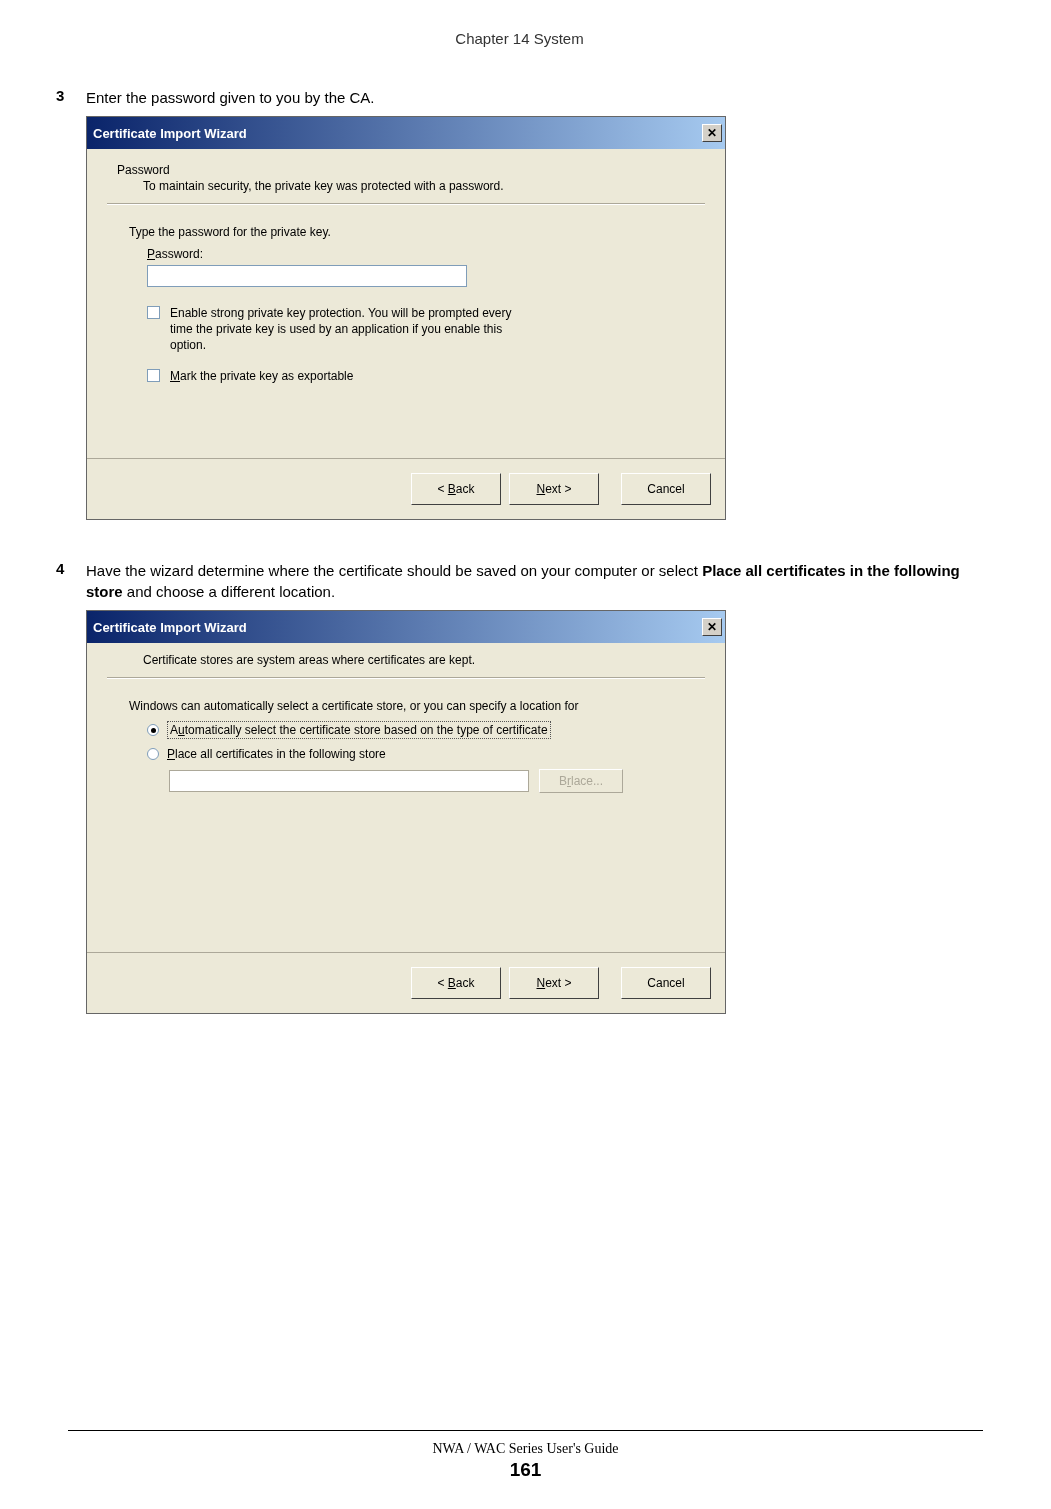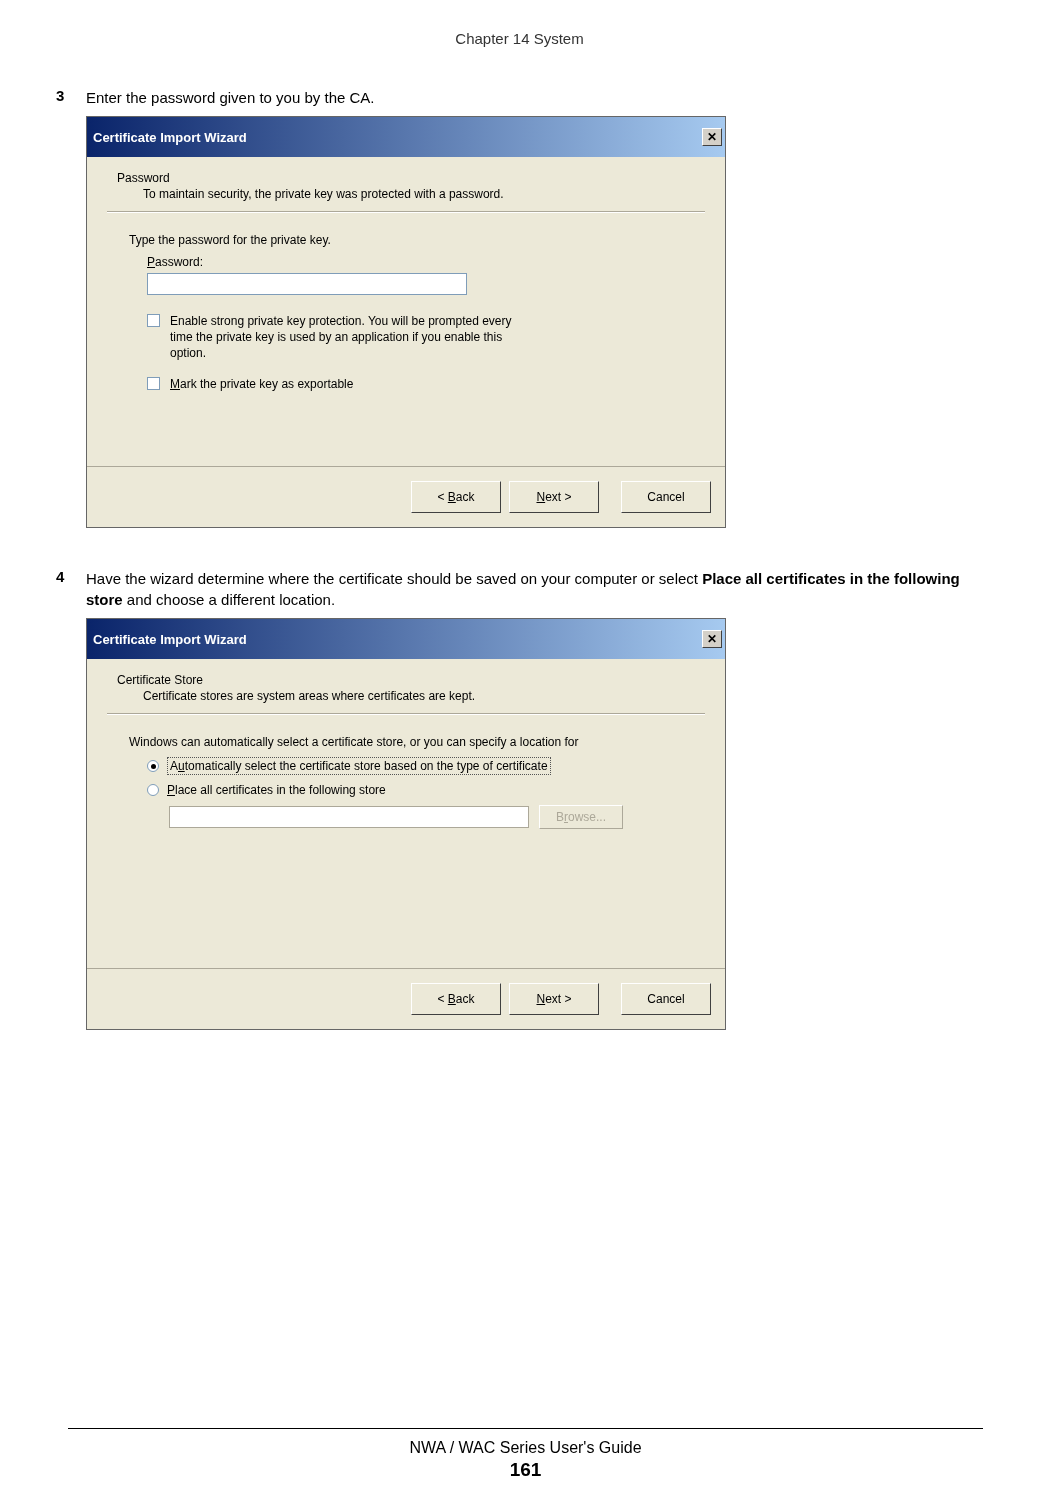--- a/index.html
+++ b/index.html
@@ -42,21 +42,21 @@
   }
   .dialog {
     width: 640px;
     border: 1px solid #666;
     background: #ece9d8;
     font-family: Tahoma, sans-serif;
     font-size: 12px;
     color: #000;
   }
   .titlebar {
-    height: 40px;
+    height: 32px;
     background: linear-gradient(to right, #0a246a, #a6caf0);
     display: flex;
     align-items: center;
     justify-content: space-between;
     padding: 0 3px 0 6px;
   }
   .titlebar-text {
     color: #fff;
     font-weight: bold;
     font-size: 13px;
@@ -207,21 +207,22 @@
     left: 0;
     right: 0;
     text-align: center;
   }
   .footer-line {
     border: none;
     border-top: 1.5px solid #000;
     margin: 0 68px 10px 68px;
   }
   .footer-text {
-    font-size: 16px;
+    font-size: 14px;
+    font-family: Liberation Serif, serif;
   }
   .page-num {
     font-size: 19px;
     font-weight: bold;
     margin-top: 2px;
   }
 </style>
 </head>
 <body>
 
@@ -278,38 +279,37 @@
 
   <div class="dialog-wrap">
     <div class="dialog">
       <div class="titlebar">
         <span class="titlebar-text">Certificate Import Wizard</span>
         <div class="close-btn">
           <span>✕</span>
         </div>
       </div>
       <div class="dialog-body">
-        <div class="wiz-head">Certificate Store</div>
         <div class="wiz-sub">Certificate stores are system areas where certificates are kept.</div>
         <hr class="hr">
         <div class="body-text">Windows can automatically select a certificate store, or you can specify a location for</div>
         <div class="radio-row">
           <div class="radio">
               <div class="radio-dot"></div>
             </div>
           <div class="radio-label dashed"><span>A</span><span class="underline">u</span><span>tomatically select the certificate store based on the type of certificate</span></div>
         </div>
         <div class="radio-row">
           <div class="radio"></div>
           <div class="radio-label"><span class="underline">P</span><span>lace all certificates in the following store</span></div>
         </div>
         <div class="store-row">
           <input class="store-input" type="text" disabled="" value="" style="">
           <div class="browse-btn">
-              <span><span>B</span><span class="underline">r</span><span>owse...</span></span>
+              <span><span>B</span><span class="underline">r</span><span>lace...</span></span>
             </div>
         </div>
         <div class="btn-row">
           <div class="btn">
               <span><span>&lt; </span><span class="underline">B</span><span>ack</span></span>
             </div>
           <div class="btn gap">
               <span><span class="underline">N</span><span>ext &gt;</span></span>
             </div>
           <div class="btn">Cancel</div>

